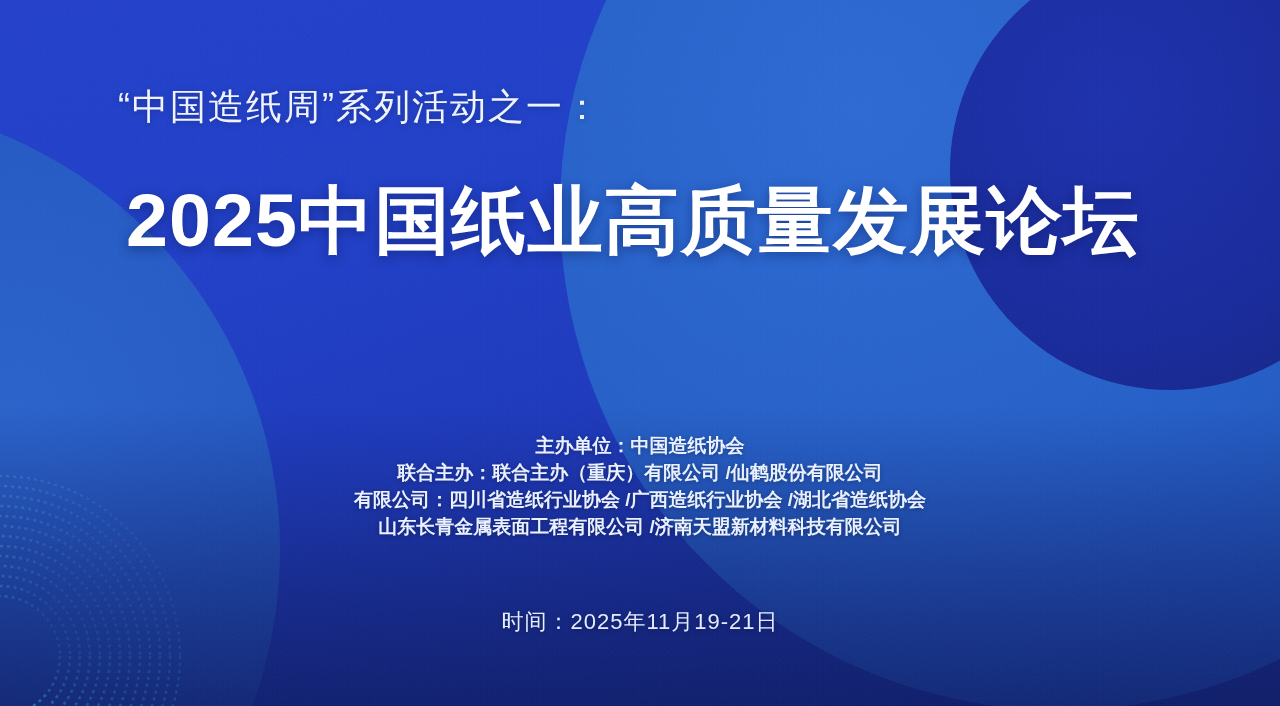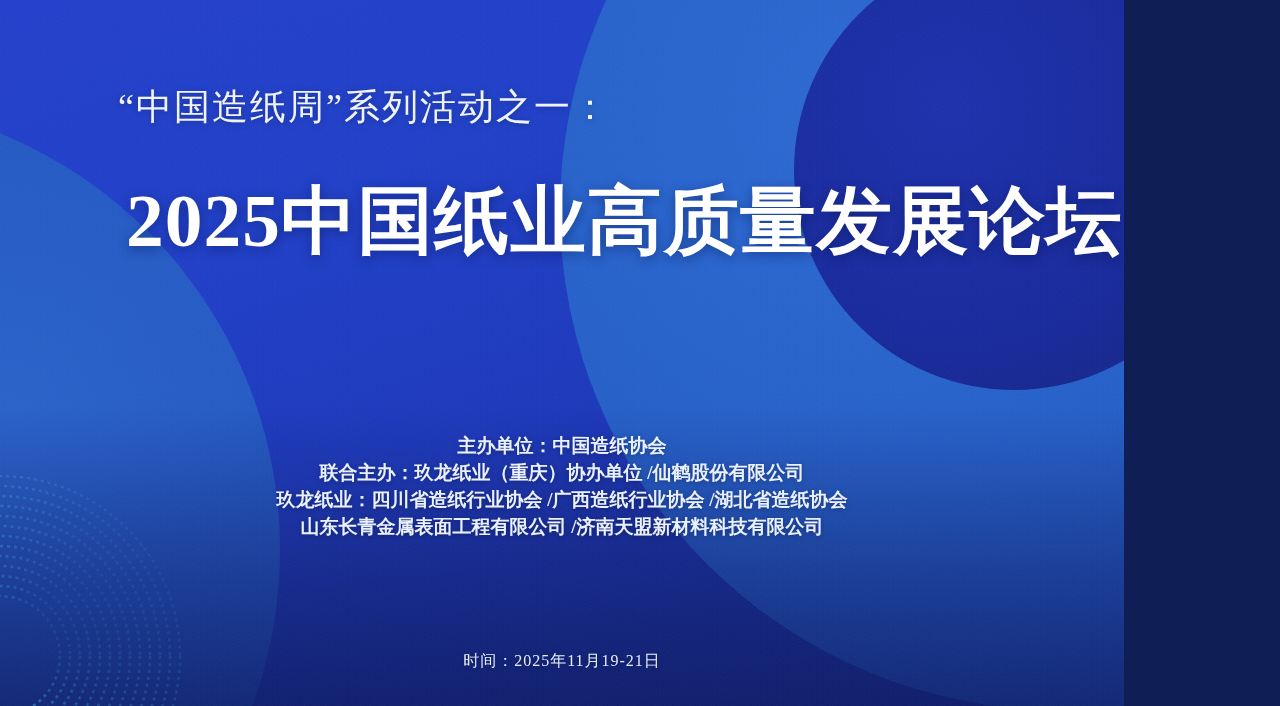--- a/index.html
+++ b/index.html
@@ -2,25 +2,25 @@
 <html><head>
 <meta charset="utf-8">
 <style>
   html, body {
     margin: 0;
     padding: 0;
     background: #0f1f55;
   }
   #poster {
     position: relative;
-    width: 1124px;
+    width: 1280px;
     height: 706px;
     overflow: hidden;
     background: #a21caf;
-    font-family: Liberation Serif, serif;
+    font-family: Liberation Sans, sans-serif;
     -webkit-font-smoothing: antialiased;
   }
 
   
   .bg-layer {
     position: absolute;
     inset: 0;
     overflow: hidden;
   }
 
@@ -169,26 +169,25 @@
   }
   .org-line { white-space: nowrap; }
 
   .date-line {
     position: absolute;
     left: 0;
     right: 0;
     top: 607px;
     text-align: center;
     color: #e4ecff;
-    font-size: 16px;
+    font-size: 22px;
     font-weight: 400;
     letter-spacing: 1px;
     white-space: nowrap;
     text-shadow: 0 1px 5px rgba(0,0,0,0.3);
-    margin-top: 44px;
   }
 </style>
 </head>
 <body>
 
 <div id="poster">
 
   <div class="bg-layer">
     <div class="bg-base"></div>
     <div class="circle-light-left"></div>
@@ -226,20 +225,20 @@
 
   <div class="content">
 
     <div class="kicker">“中国造纸周”系列活动之一：</div>
 
     <div class="main-title">2025中国纸业高质量发展论坛</div>
 
 
     <div class="org-block">
       <div class="org-line">主办单位：中国造纸协会</div>
-      <div class="org-line">联合主办：玖龙纸业（重庆）协办单位 /仙鹤股份有限公司</div>
-      <div class="org-line">玖龙纸业：四川省造纸行业协会 /广西造纸行业协会 /湖北省造纸协会</div>
+      <div class="org-line">联合主办：联合主办（重庆）有限公司 /仙鹤股份有限公司</div>
+      <div class="org-line">有限公司：四川省造纸行业协会 /广西造纸行业协会 /湖北省造纸协会</div>
       <div class="org-line">山东长青金属表面工程有限公司 /济南天盟新材料科技有限公司</div>
     </div>
 
     <div class="date-line">时间：2025年11月19-21日</div>
   </div>
 </div>
 
 </body></html>

